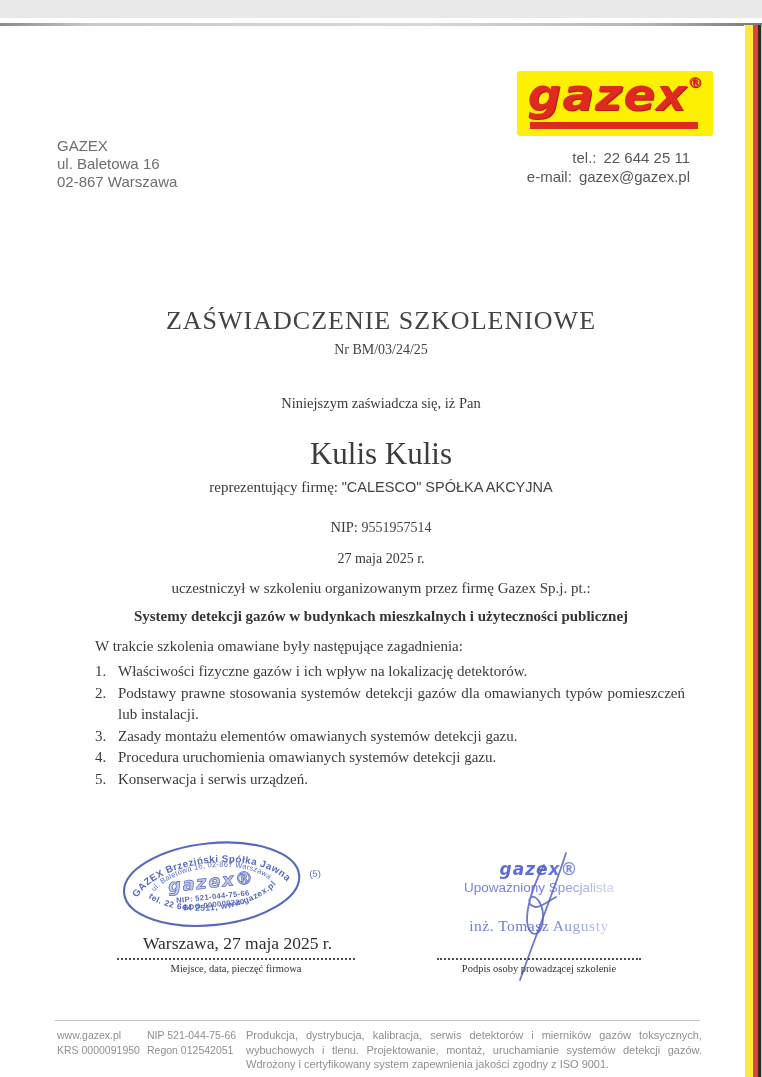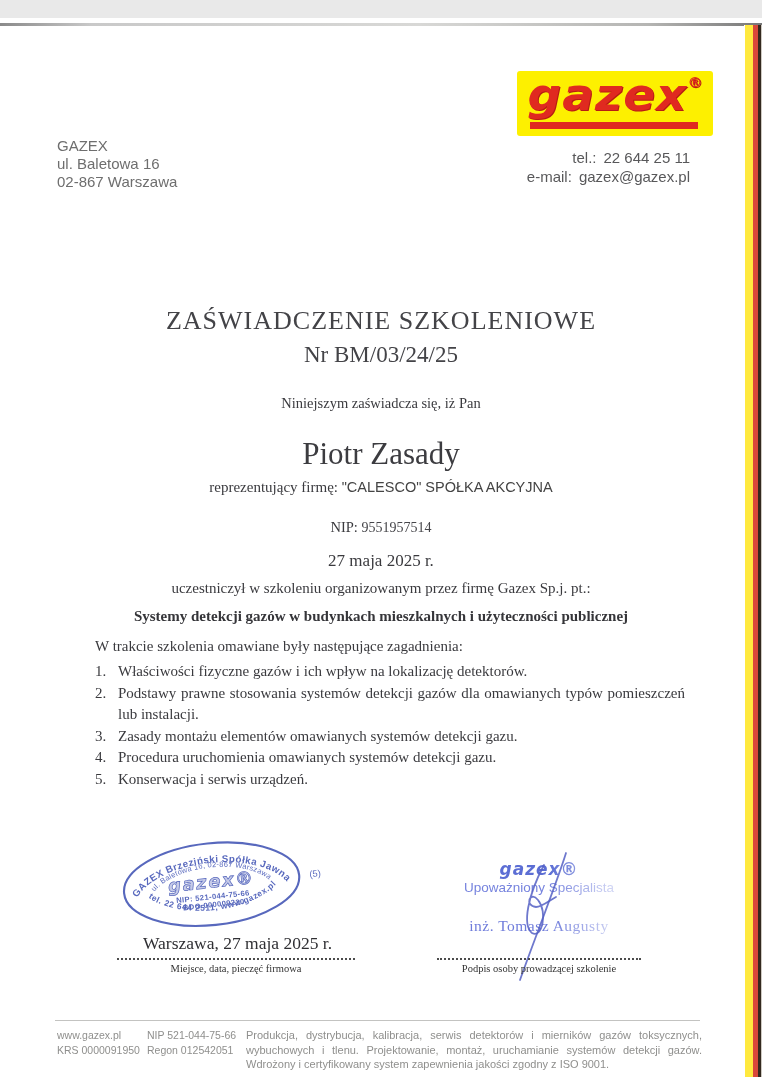--- a/index.html
+++ b/index.html
@@ -23,28 +23,28 @@
   .logo-reg{font-size:15px;font-style:normal;vertical-align:24px;letter-spacing:0;}
   .logo-underline{position:absolute;left:13px;bottom:7px;width:168px;height:7px;background:#e02a20;}
   .addr{left:57px;top:119px;font-family:"Liberation Sans",sans-serif;font-size:15px;
     color:#6e6e6e;line-height:18px;}
   .contact{top:130px;right:72px;text-align:right;font-family:"Liberation Sans",sans-serif;
     font-size:15px;color:#58585a;line-height:19px;}
   .contact .lbl{margin-right:7px;}
   
   .center{left:0;width:762px;text-align:center;}
   .title{top:288px;font-size:26px;letter-spacing:1px;color:#434347;}
-  .cert-no{top:324px;font-size:23px;color:#434347;}
+  .cert-no{top:324px;font-size:14px;color:#434347;}
   .intro{top:377px;font-size:14.5px;}
   .person{top:418px;font-size:31px;color:#3c3c40;}
   .company-line{top:461px;font-size:15px;}
   .company-name{font-family:"Liberation Sans",sans-serif;font-size:14.5px;color:#444;}
   .nip-line{top:501px;font-size:14.5px;}
   .nip-value{font-family:Liberation Serif, serif;font-size:14px;color:#454549;}
-  .date-line{top:533px;font-size:17px;}
+  .date-line{top:533px;font-size:14px;}
   .participation{top:562px;font-size:15px;}
   .training{top:590px;font-size:15px;font-weight:bold;color:#353539;}
   .topics-intro{left:95px;top:620px;font-size:15px;}
   .topics{left:95px;top:643px;width:590px;font-size:15px;line-height:21.5px;}
   .topic-row{display:flex;}
   .topic-num{width:23px;flex:0 0 23px;}
   .topic-text{width:567px;text-align:justify;}
   
   .stamp-wrap{left:120px;top:816px;width:208px;transform:rotate(-6deg);opacity:.92;}
   .stamp-wrap svg{display:block;width:100%;}
@@ -101,21 +101,21 @@
   </div>
 
   <div class="abs contact">
     <div><span class="lbl">tel.:</span><span>22 644 25 11</span></div>
     <div><span class="lbl">e-mail:</span><span>gazex@gazex.pl</span></div>
   </div>
 
   <div class="abs center title">ZAŚWIADCZENIE SZKOLENIOWE</div>
   <div class="abs center cert-no">Nr BM/03/24/25</div>
   <div class="abs center intro">Niniejszym zaświadcza się, iż Pan</div>
-  <div class="abs center person">Piotr Zasady</div>
+  <div class="abs center person">Kulis Kulis</div>
   <div class="abs center company-line">
     <span>reprezentujący firmę: </span><span class="company-name">"CALESCO" SPÓŁKA AKCYJNA</span>
   </div>
   <div class="abs center nip-line">
     <span>NIP: </span><span class="nip-value">9551957514</span>
   </div>
   <div class="abs center date-line">27 maja 2025 r.</div>
   <div class="abs center participation">uczestniczył w szkoleniu organizowanym przez firmę Gazex Sp.j. pt.:</div>
   <div class="abs center training">Systemy detekcji gazów w budynkach mieszkalnych i użyteczności publicznej</div>
   <div class="abs topics-intro">W trakcie szkolenia omawiane były następujące zagadnienia:</div>

